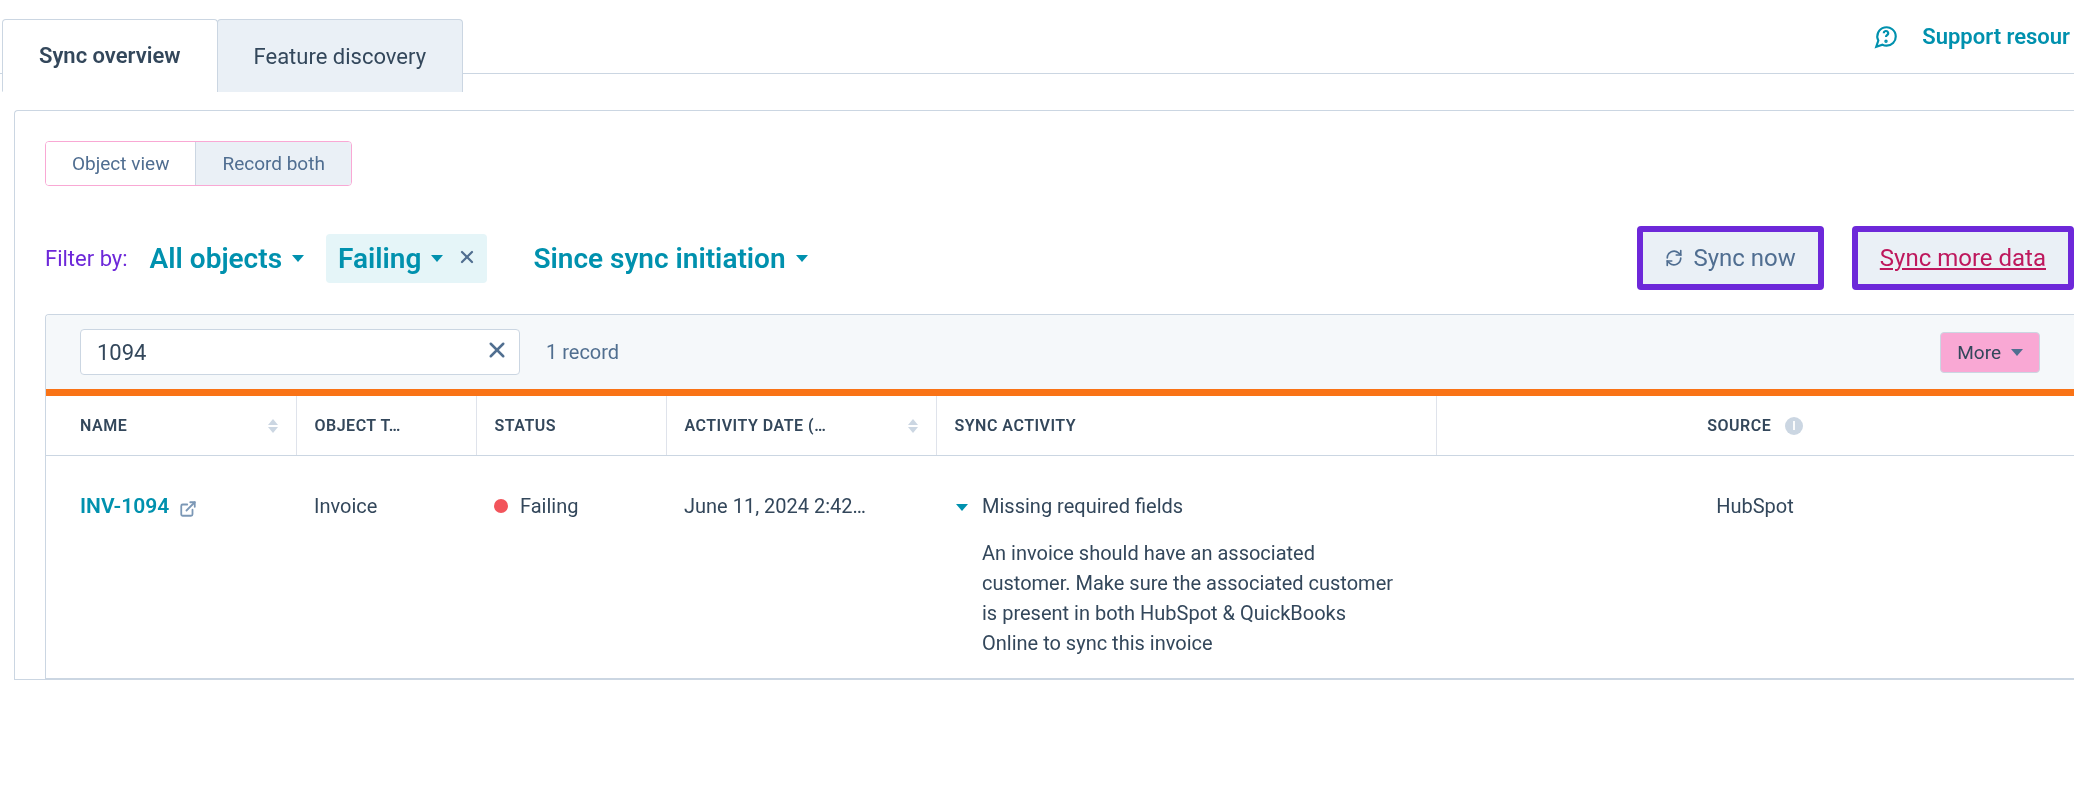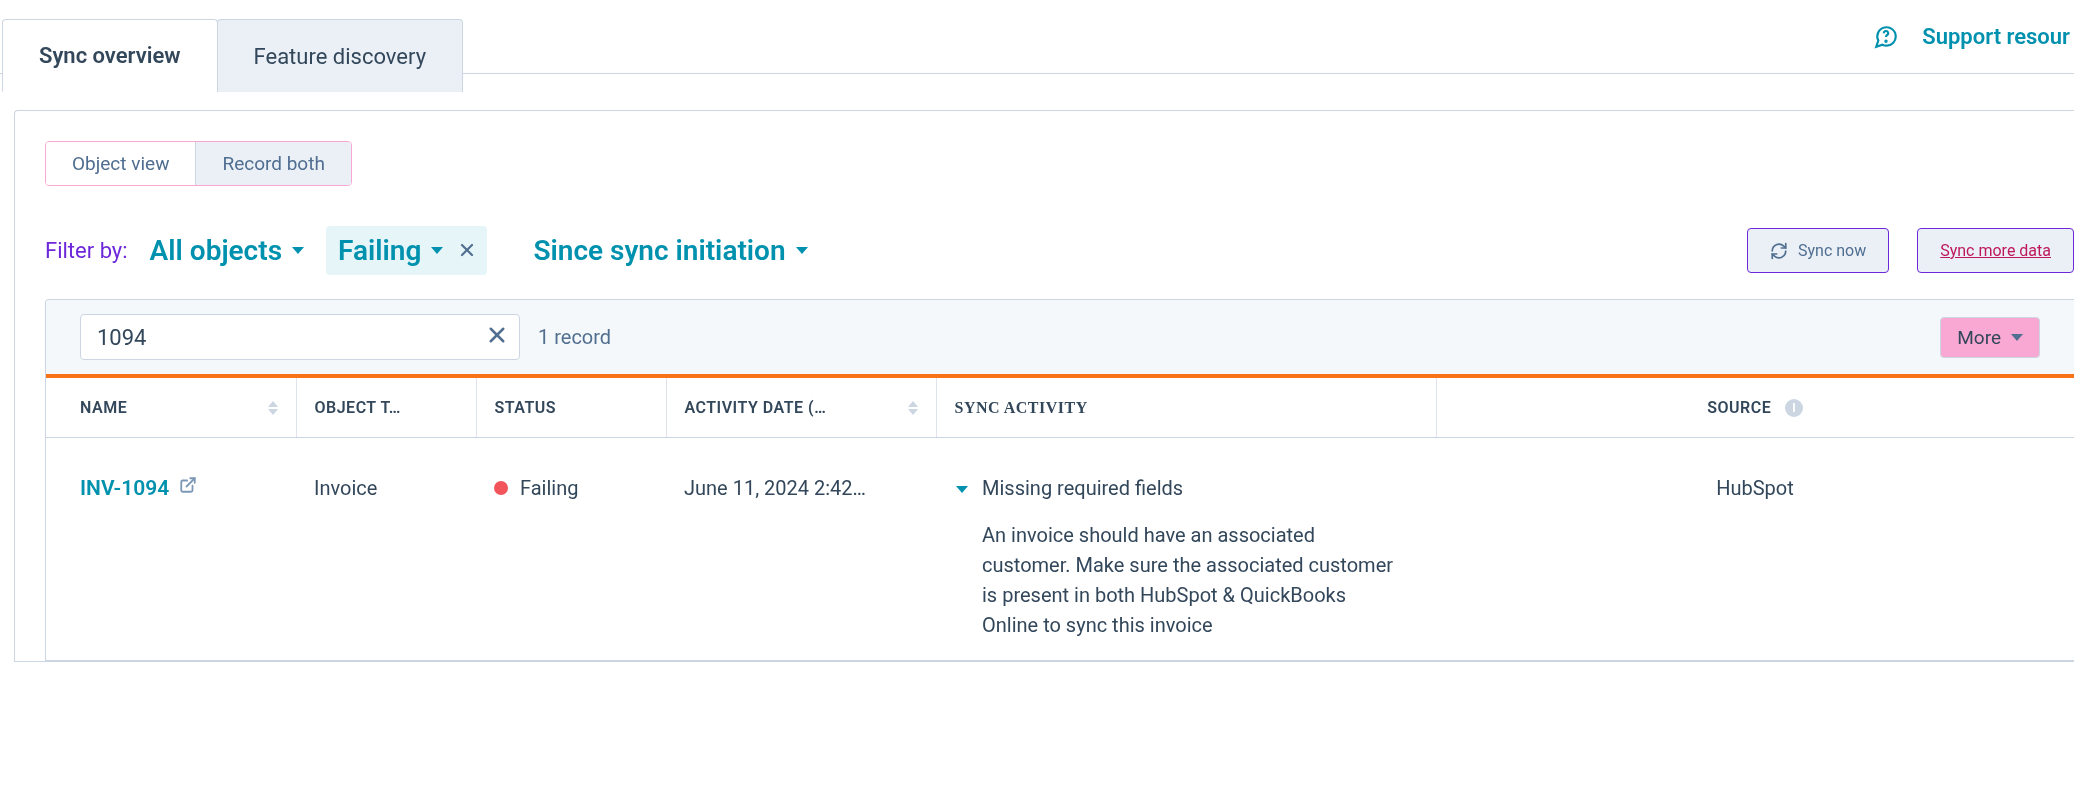--- a/index.html
+++ b/index.html
@@ -125,23 +125,23 @@
     margin-left: 8px;
     cursor: pointer;
   }
   .filter-spacer { flex: 1; }
   
   .btn {
     display: inline-flex;
     align-items: center;
     gap: 10px;
     background: #eaf0f6;
-    border: 1px solid #6d28d9;
+    border: 6px solid #6d28d9;
     color: #506e91;
-    font-size: 16px;
+    font-size: 24px;
     padding: 12px 22px;
     border-radius: 4px;
     cursor: pointer;
     font-family: inherit;
   }
   .btn.disabled {
     color: #be185d;
     cursor: not-allowed;
     text-decoration: underline;
   }
@@ -150,21 +150,21 @@
   .table-wrap {
     margin-top: 24px;
     border: 1px solid #cbd6e2;
     border-right: none;
     border-radius: 4px 0 0 0;
     overflow: hidden;
   }
   .search-row {
     display: flex;
     align-items: center;
-    gap: 18px;
+    gap: 26px;
     background: #f5f8fa;
     padding: 14px 34px;
   }
   .search-box {
     display: flex;
     align-items: center;
     border: 1px solid #cbd6e2;
     background: #fff;
     border-radius: 4px;
     padding: 0 12px 0 16px;
@@ -208,21 +208,21 @@
     width: 100%;
     border-collapse: collapse;
   }
   thead th {
     text-align: left;
     font-size: 16px;
     letter-spacing: 0.5px;
     font-weight: 600;
     color: #33475b;
     padding: 20px 18px;
-    border-top: 4px solid #f97316;
+    border-top: 7px solid #f97316;
     border-bottom: 1px solid #cbd6e2;
     background: #fff;
     text-transform: uppercase;
   }
   thead th + th { border-left: 1px solid #dfe3eb; }
   th .th-inner {
     display: flex;
     align-items: center;
     gap: 8px;
     justify-content: space-between;
@@ -245,21 +245,21 @@
     padding: 38px 18px 20px;
     font-size: 20px;
     color: #33475b;
     vertical-align: top;
   }
   .name-link {
     color: #0091ae;
     font-weight: 600;
     font-size: 21px;
     display: inline-flex;
-    align-items: flex-start;
+    align-items: flex-end;
     gap: 10px;
   }
   .ext-icon { color: #7c98b6; }
   .status-cell { display: flex; align-items: center; gap: 12px; }
   .status-dot {
     width: 14px; height: 14px; border-radius: 50%;
     background: #f2545b;
   }
   .sync-act {
     display: flex;
@@ -279,21 +279,21 @@
   .info-circle {
     display:inline-flex; align-items:center; justify-content:center;
     width:18px; height:18px; border-radius:50%;
     background:#cbd6e2; color:#fff; font-size:12px; font-weight:bold;
     margin-left:6px;
   }
   .col-name { width: 250px; padding-left: 34px;}
   .col-obj  { width: 180px; }
   .col-stat { width: 190px; }
   .col-date { width: 270px; }
-  .col-sync { width: 500px; font-family: Liberation Serif, serif; }
+  .col-sync { width: 500px; }
   .col-src  { }
 </style>
 </head>
 <body>
 
 <div class="tab-bar">
   <div class="tab active">Sync overview</div>
   <div class="tab">Feature discovery</div>
   <div class="tab-spacer"></div>
   <div class="support-link">

